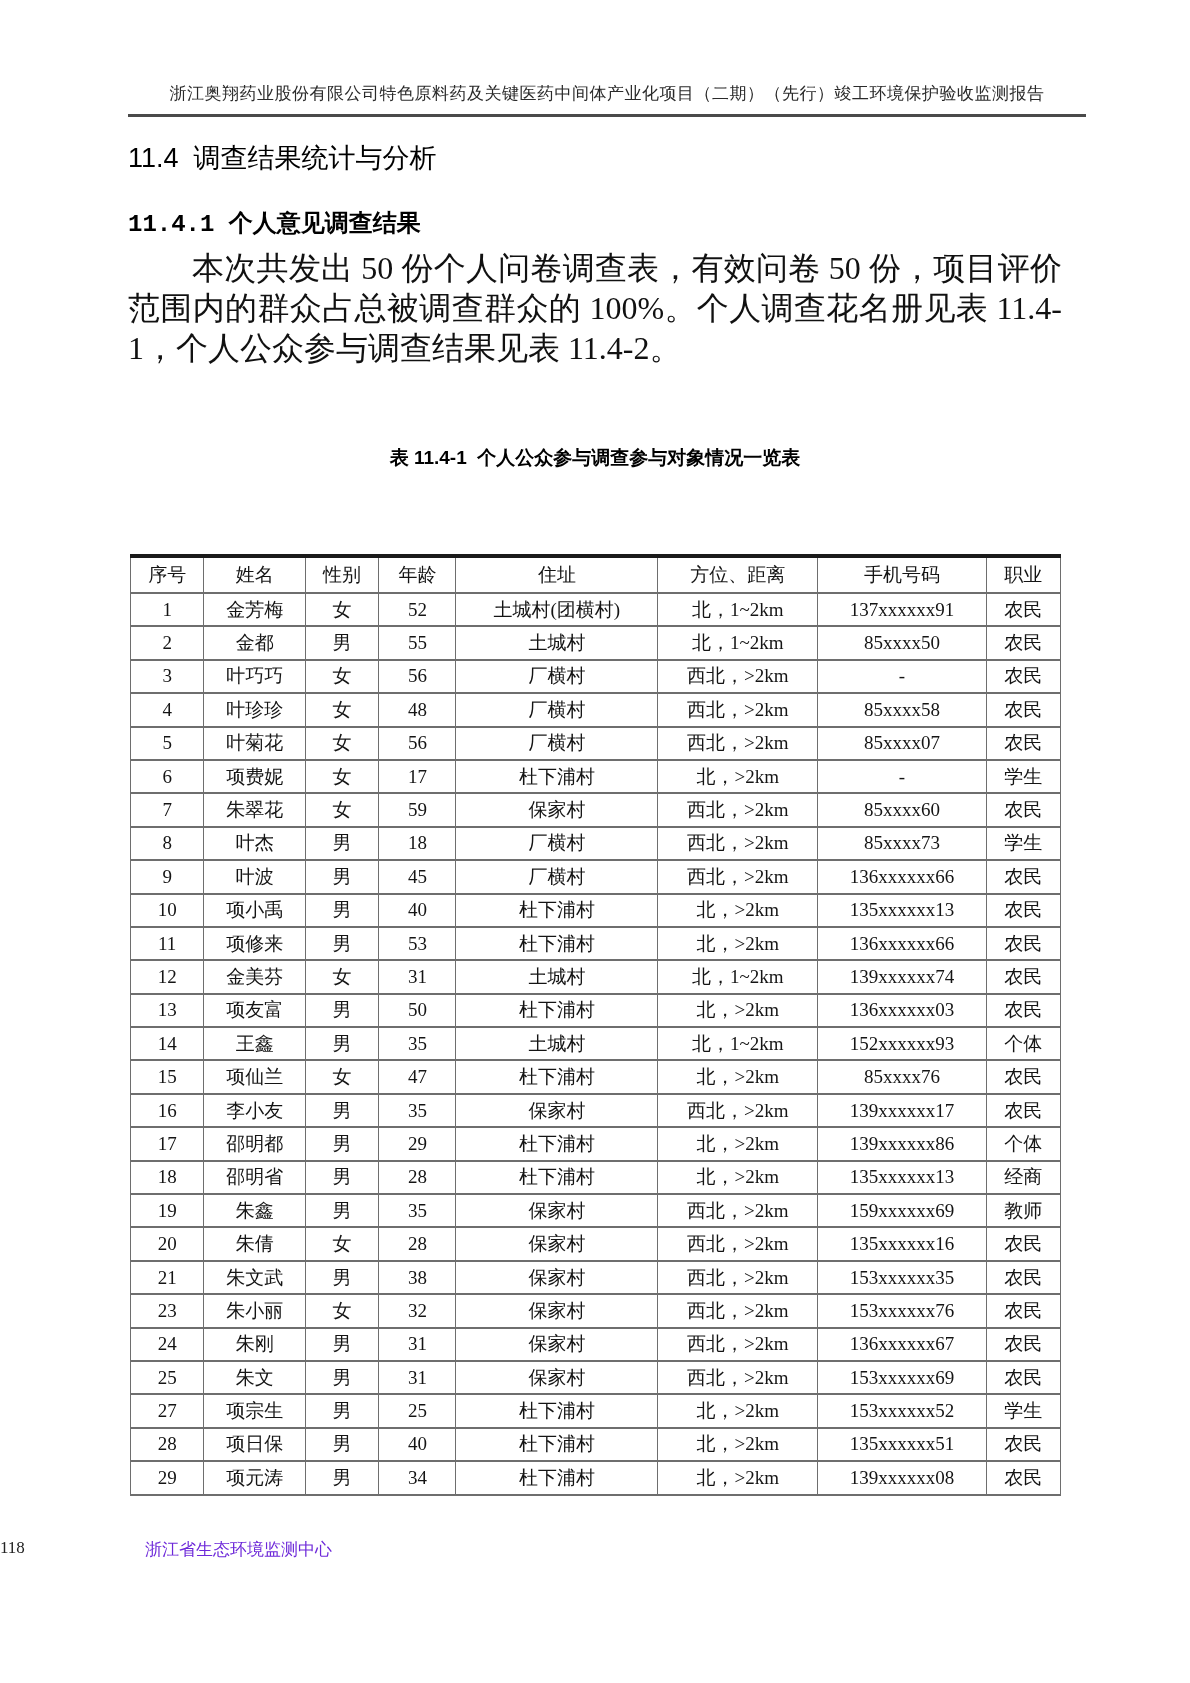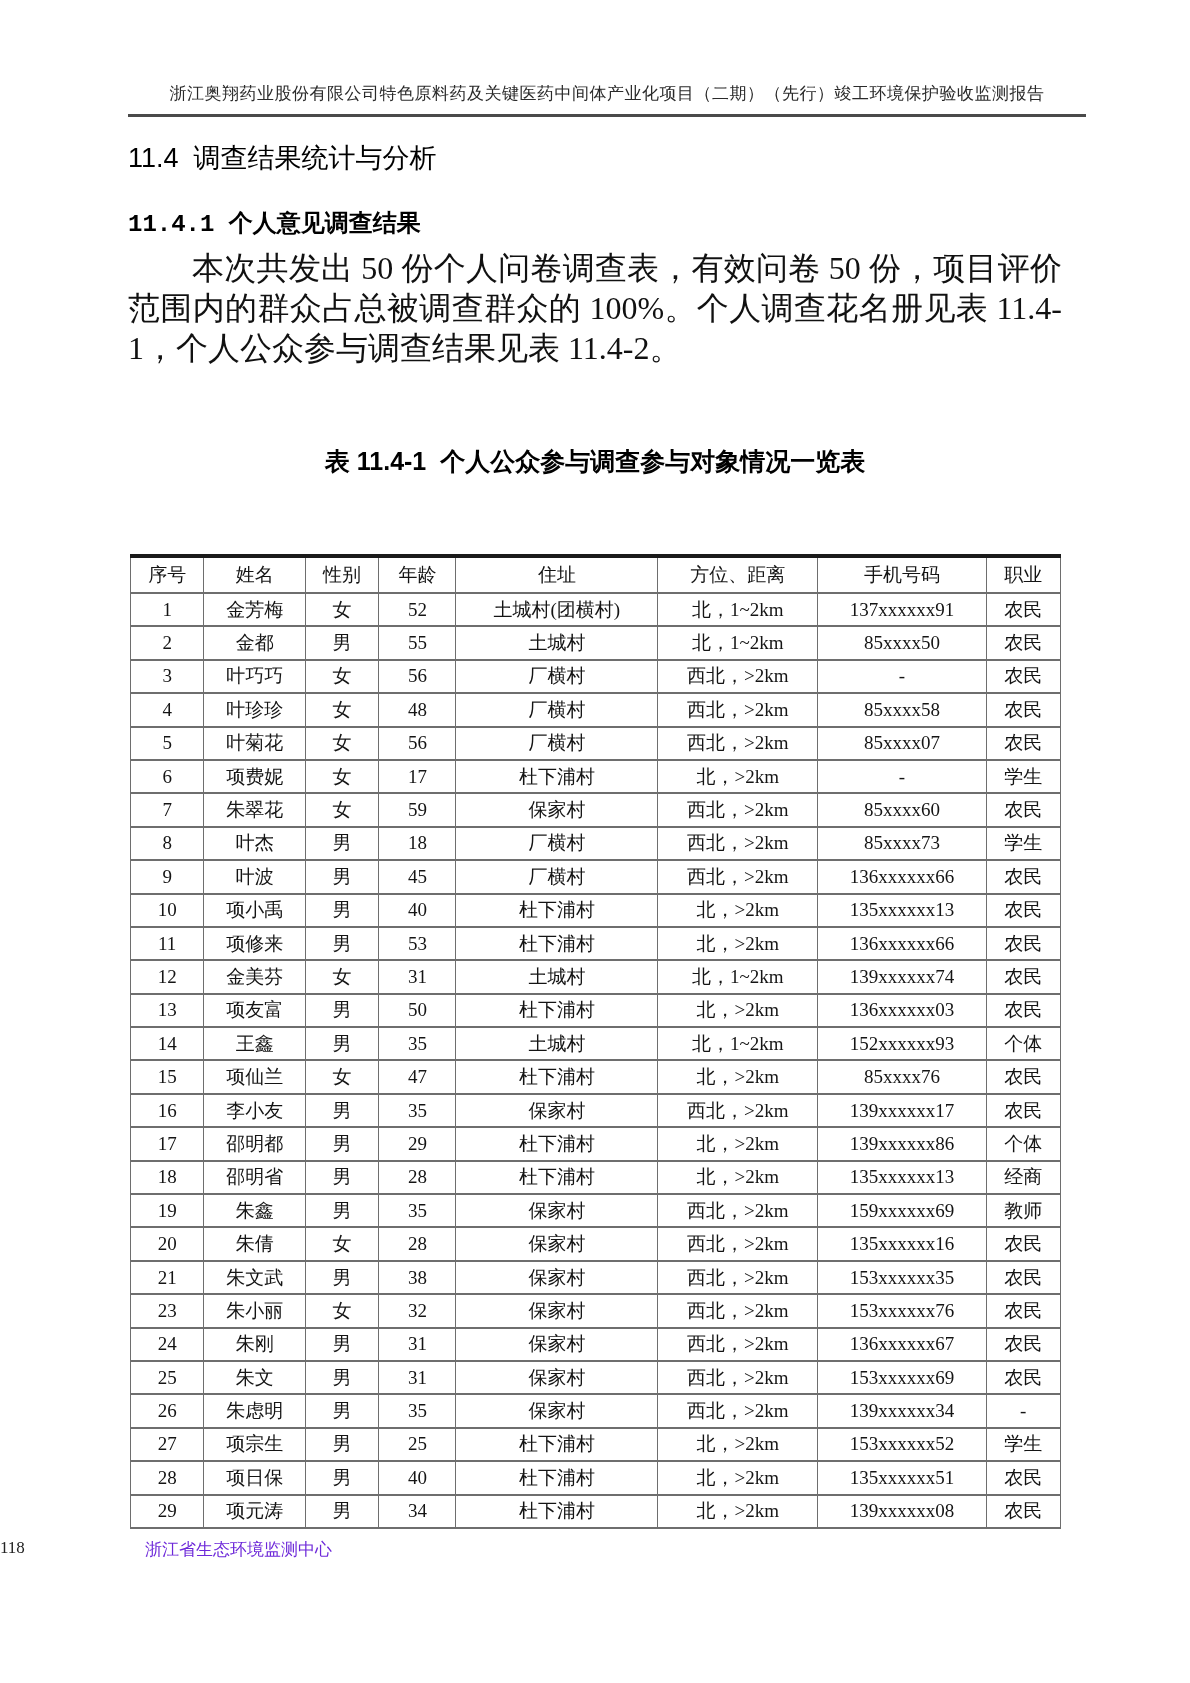--- a/index.html
+++ b/index.html
@@ -39,21 +39,21 @@
     position:absolute; top:248px; left:128px; width:934px;
     font-size:32px; line-height:40px;
     text-indent:2em;
     text-align:justify;
     color:#111;
   }
   .table-title {
     position:absolute; top:445px; left:128px; width:934px;
     text-align:center;
     font-family:"Liberation Sans","DejaVu Sans",sans-serif;
-    font-weight:bold; font-size:25px; color:#000;
+    font-weight:bold; font-size:19px; color:#000;
     white-space:pre-wrap;
   }
   table.survey {
     position:absolute; top:514px; left:130px;
     width:931px;
     border-collapse:collapse;
     table-layout:fixed;
     border-top:4px solid #1a1a1a;
     border-bottom:2px solid #2a2a2a;
     border-left:1px solid #6e6e6e;
@@ -360,30 +360,20 @@
           <td>25</td>
           <td>朱文</td>
           <td>男</td>
           <td>31</td>
           <td>保家村</td>
           <td>西北，&gt;2km</td>
           <td>153xxxxxx69</td>
           <td>农民</td>
         </tr>
         <tr>
-          <td>26</td>
-          <td>朱虑明</td>
-          <td>男</td>
-          <td>35</td>
-          <td>保家村</td>
-          <td>西北，&gt;2km</td>
-          <td>139xxxxxx34</td>
-          <td>-</td>
-        </tr>
-        <tr>
           <td>27</td>
           <td>项宗生</td>
           <td>男</td>
           <td>25</td>
           <td>杜下浦村</td>
           <td>北，&gt;2km</td>
           <td>153xxxxxx52</td>
           <td>学生</td>
         </tr>
         <tr>

